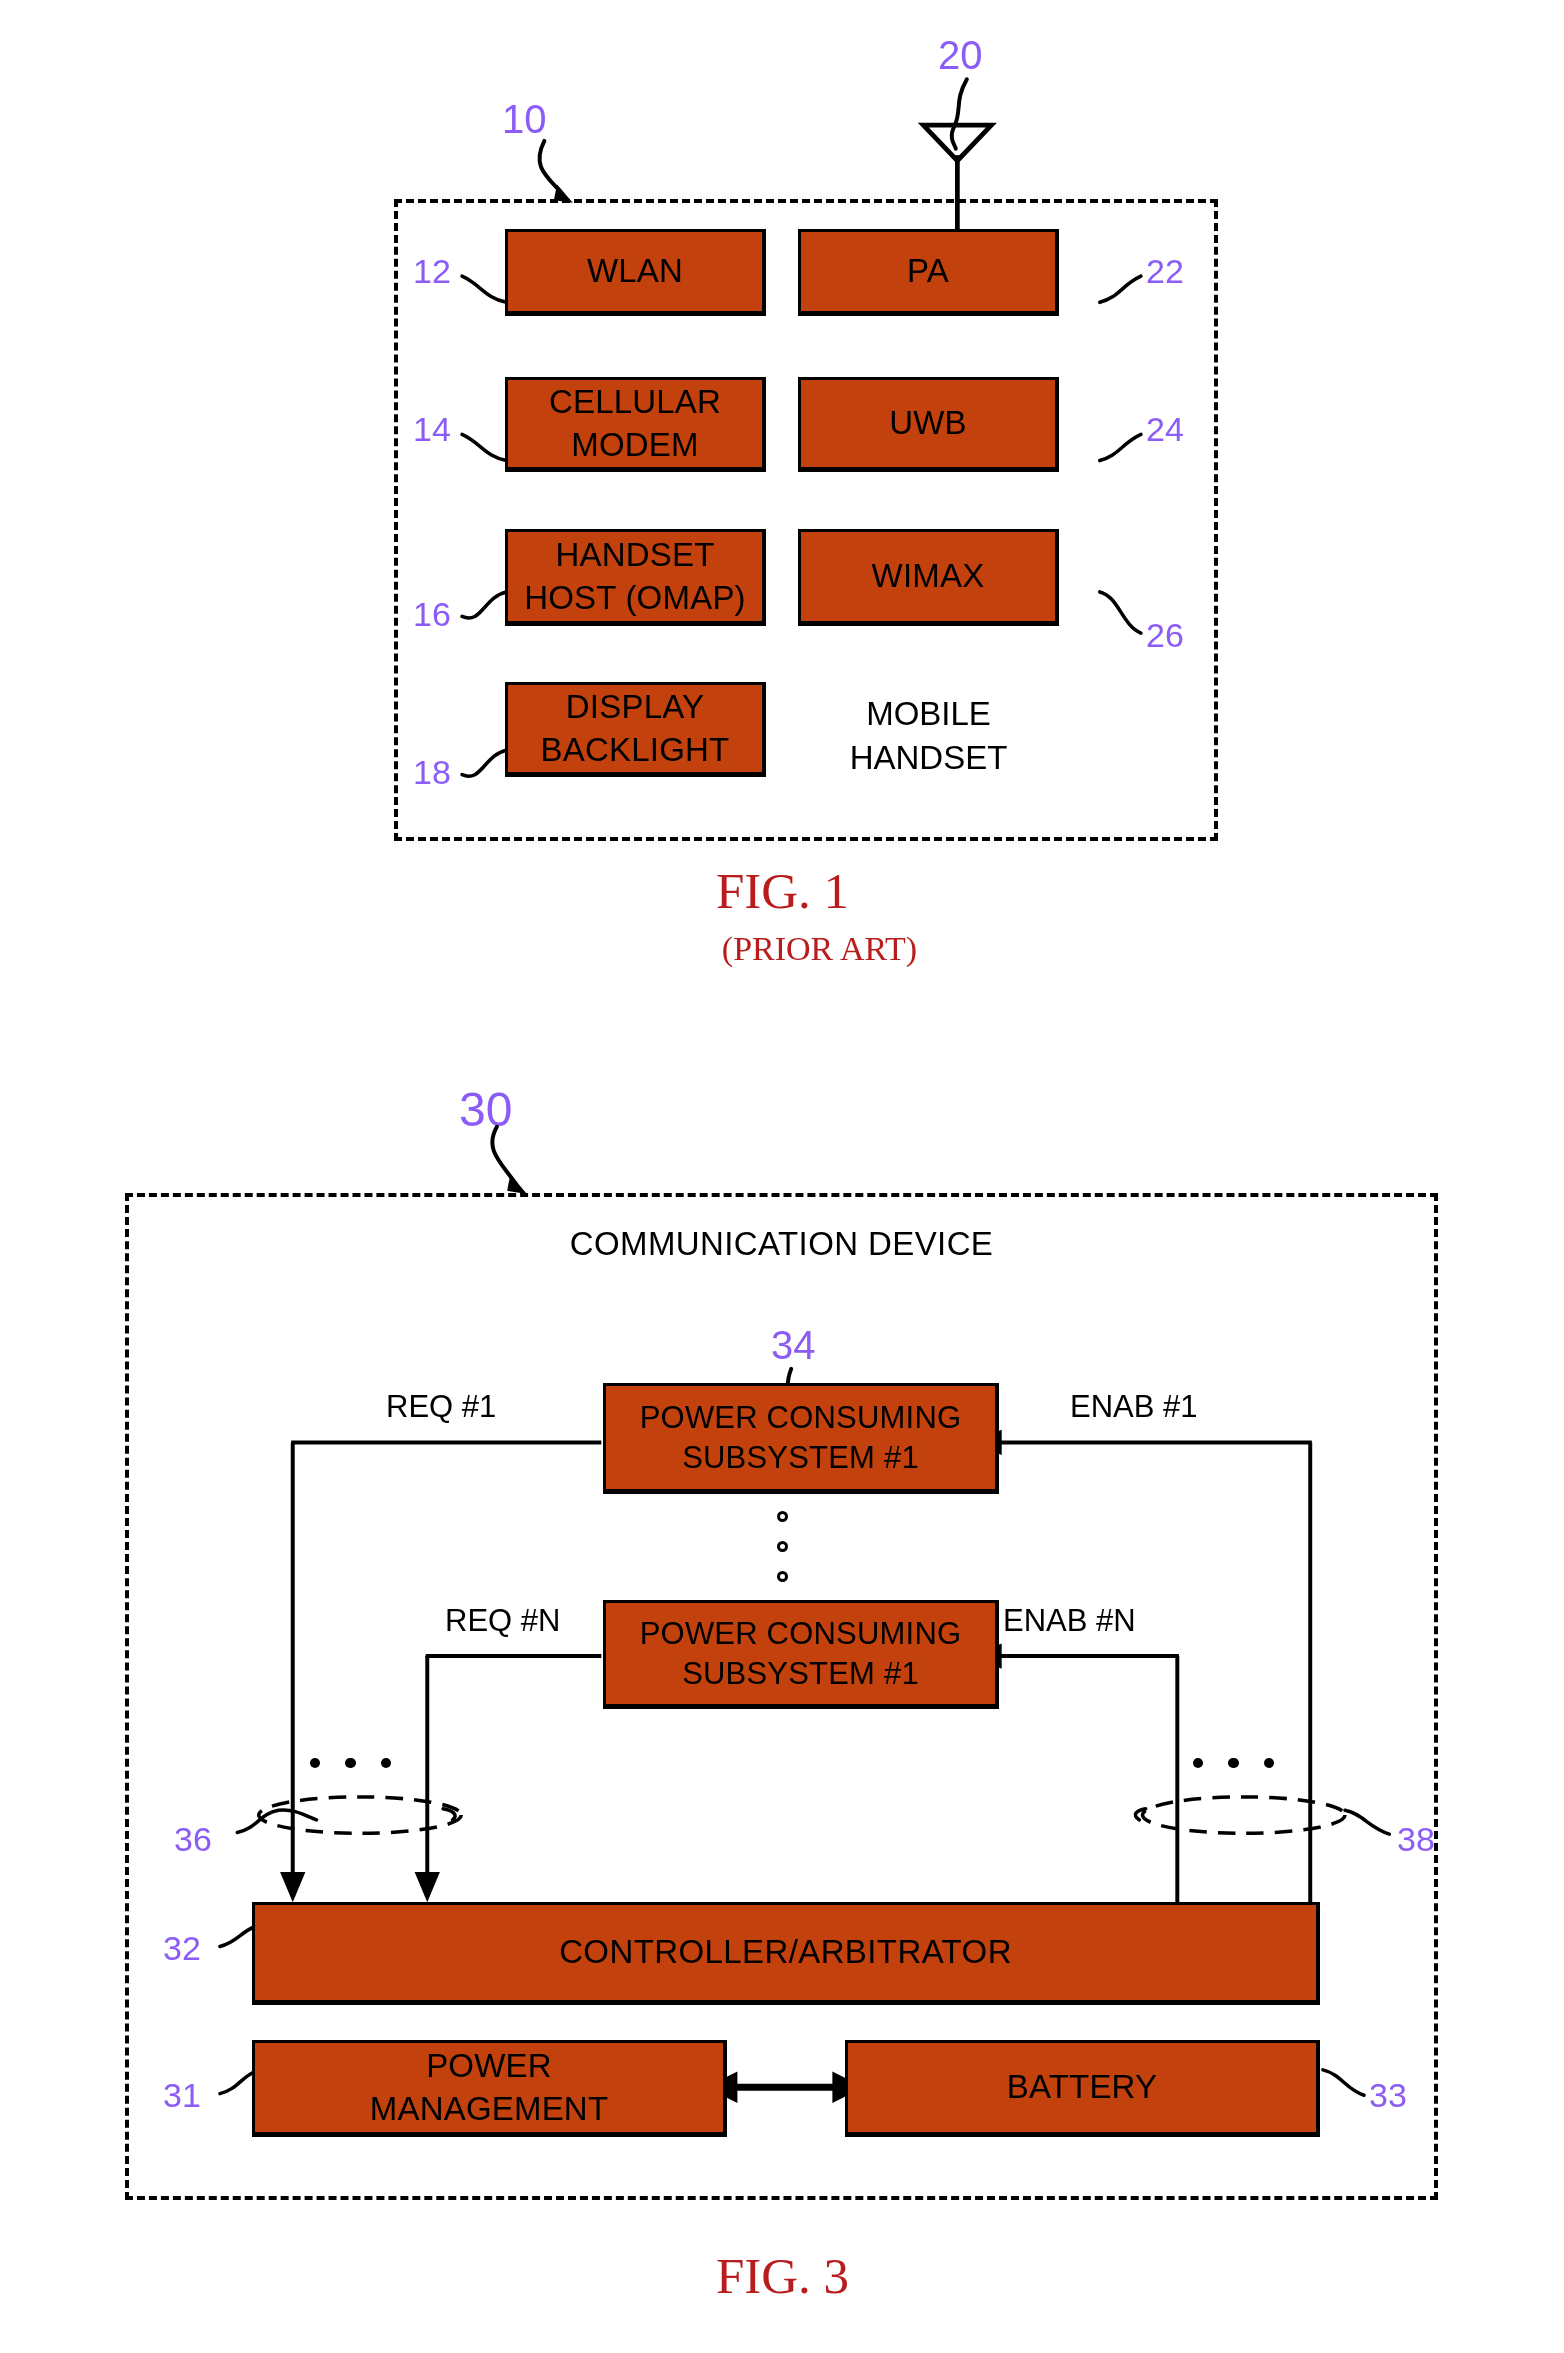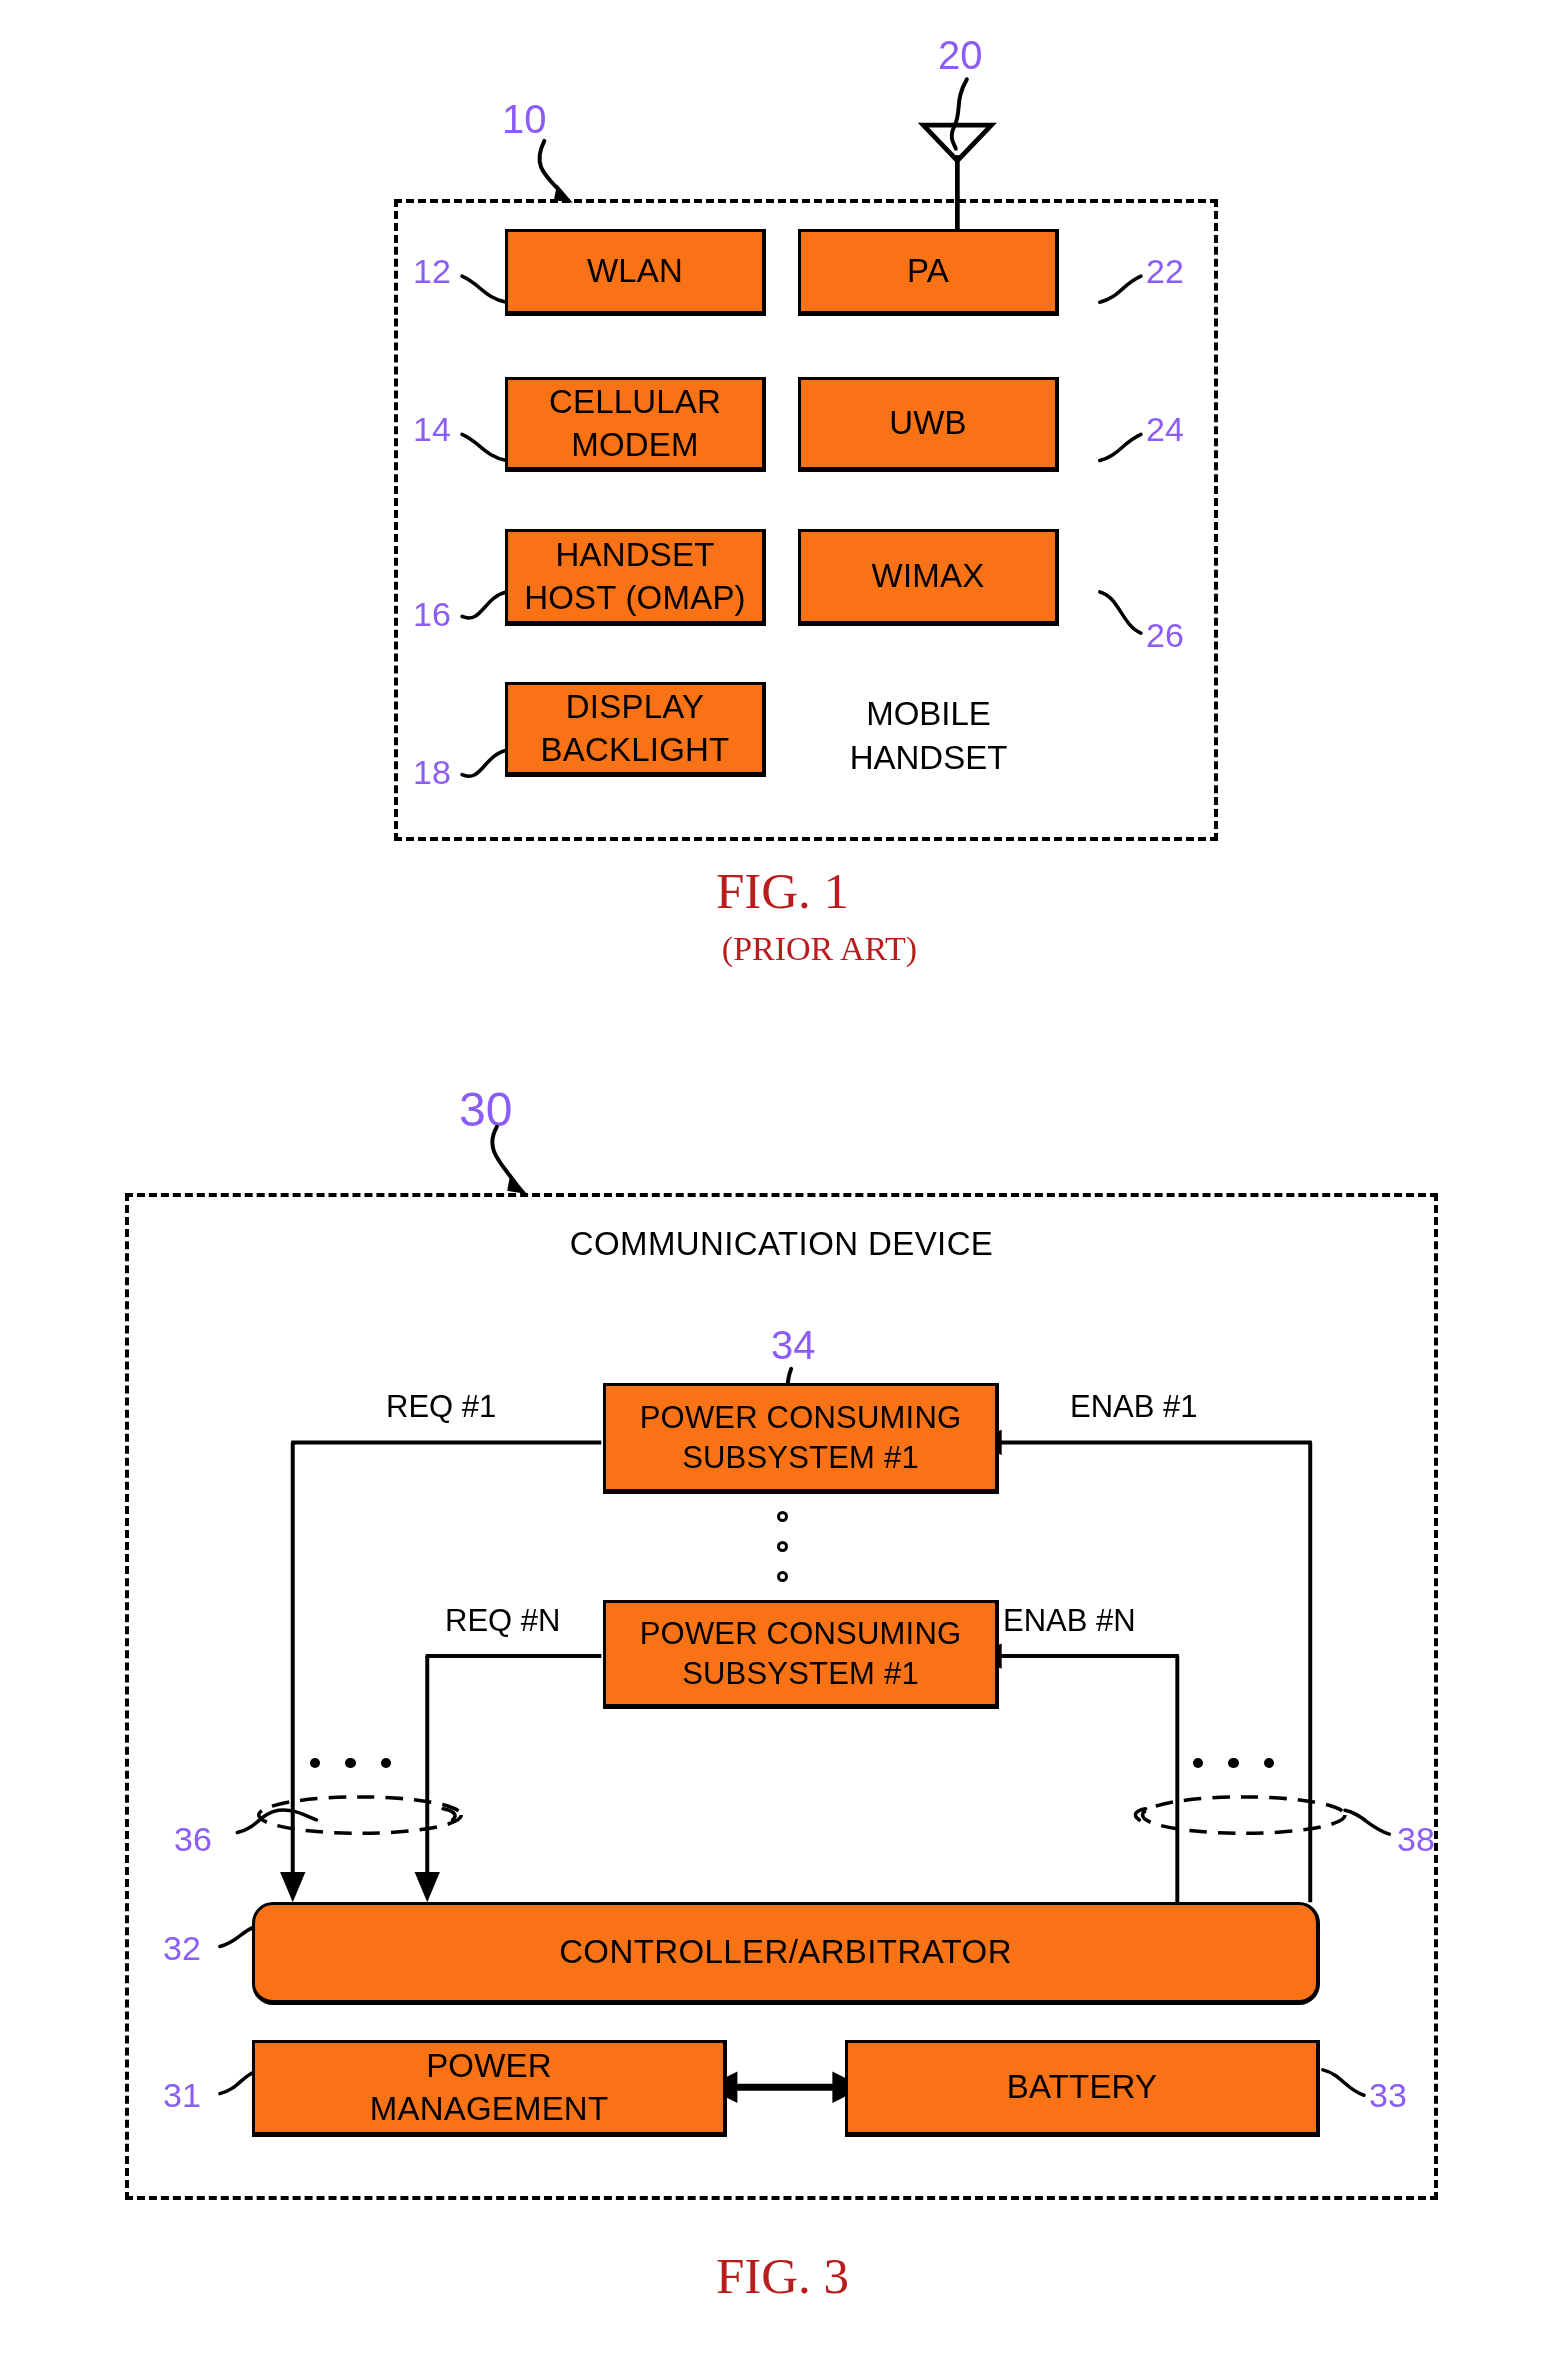--- a/index.html
+++ b/index.html
@@ -18,21 +18,21 @@
   }
 
   
   .abs { position: absolute; }
 
   
   .box {
     position: absolute;
     box-sizing: border-box;
     border: 3.2px solid #000;
-    background: #f97316;
+    background: #c2410c;
     display: flex;
     align-items: center;
     justify-content: center;
     text-align: center;
     line-height: 1.28;
     font-family: "Liberation Sans", sans-serif;
     font-weight: 400;
     letter-spacing: 0.2px;
     
     border-bottom-width: 5.5px;
@@ -247,21 +247,21 @@
   </div>
   <div class="dots-h" style="left:1193px;top:1758px;">
     <i></i>
       <i></i>
       <i></i>
   </div>
 
   <div class="refnum" style="left:174px;top:1820px;">36</div>
   <div class="refnum" style="left:1397px;top:1820px;">38</div>
 
-  <div class="box" style="left:252px;top:1902px;width:1068px;height:103px;font-size:33px;letter-spacing:0.4px;border-radius:21px;">
+  <div class="box" style="left:252px;top:1902px;width:1068px;height:103px;font-size:33px;letter-spacing:0.4px;">
     <span>CONTROLLER/ARBITRATOR</span>
   </div>
   <div class="refnum" style="left:163px;top:1929px;">32</div>
 
   <div class="box" style="left:252px;top:2040px;width:475px;height:97px;font-size:33px;white-space:pre-line;">
     <span>POWER
 MANAGEMENT</span>
   </div>
   <div class="refnum" style="left:163px;top:2076px;">31</div>
 

